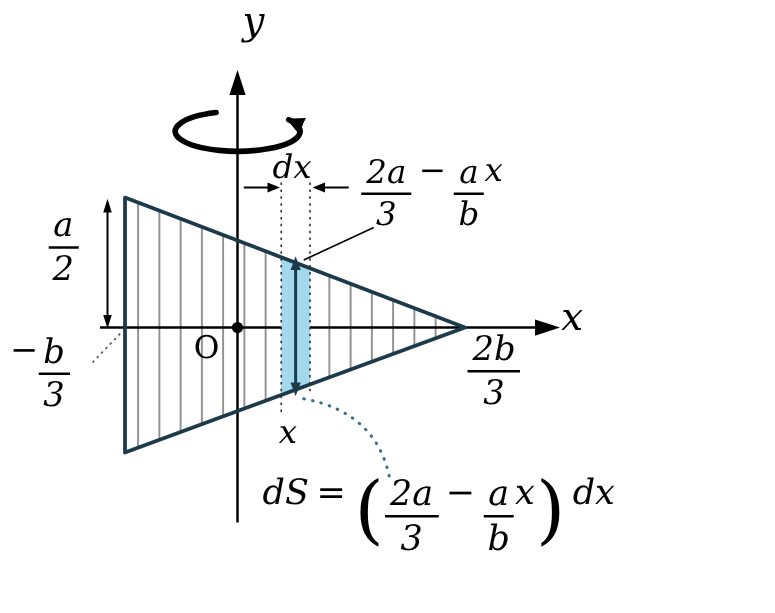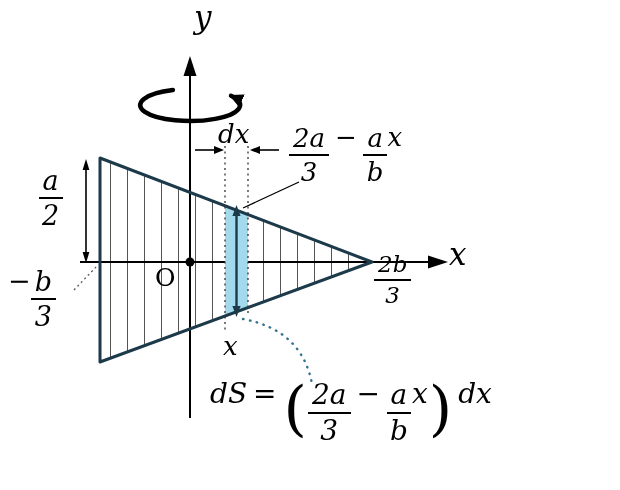--- a/index.html
+++ b/index.html
@@ -84,21 +84,21 @@
   </div>
 
   <div class="lbl row it" style="left:8px;top:267px;font-size:27px">
     <span>−</span>
     <span class="frac">
       <span class="num">b</span>
       <span class="den">3</span>
     </span>
   </div>
 
-  <div class="lbl frac it" style="left:374px;top:252px;font-size:23px">
+  <div class="lbl frac it" style="left:374px;top:265px;font-size:27px">
     <span class="num">2b</span>
     <span class="den">3</span>
   </div>
 
   <div class="lbl row it" style="left:289px;top:124px;font-size:26px">
     <span class="frac">
       <span class="num">2a</span>
       <span class="den">3</span>
     </span>
     <span class="op">−</span>

